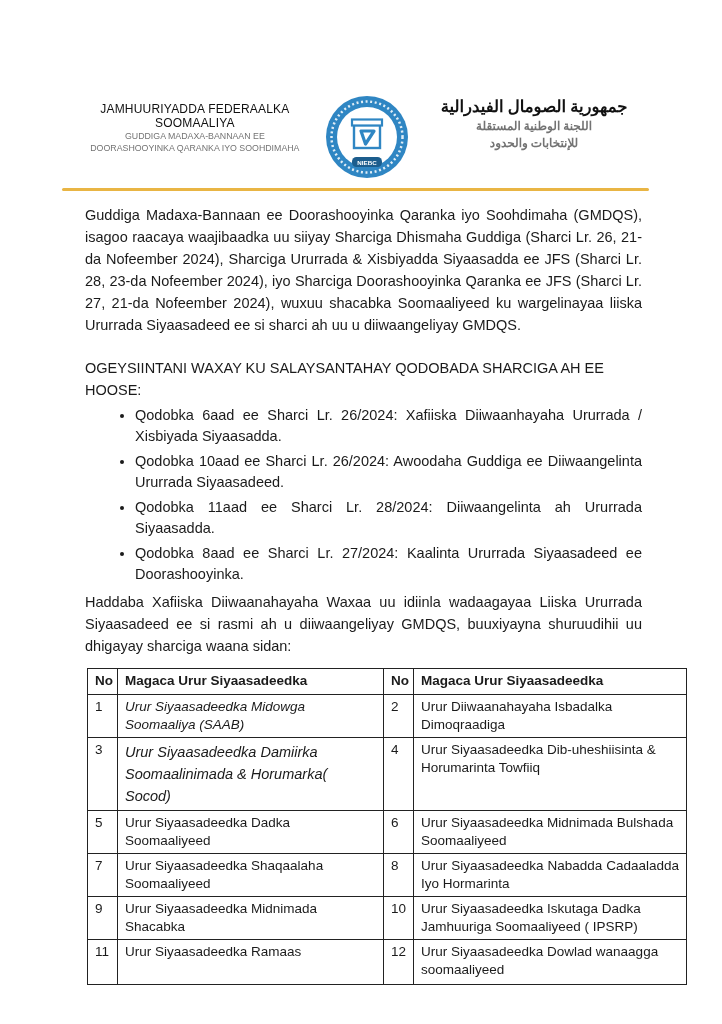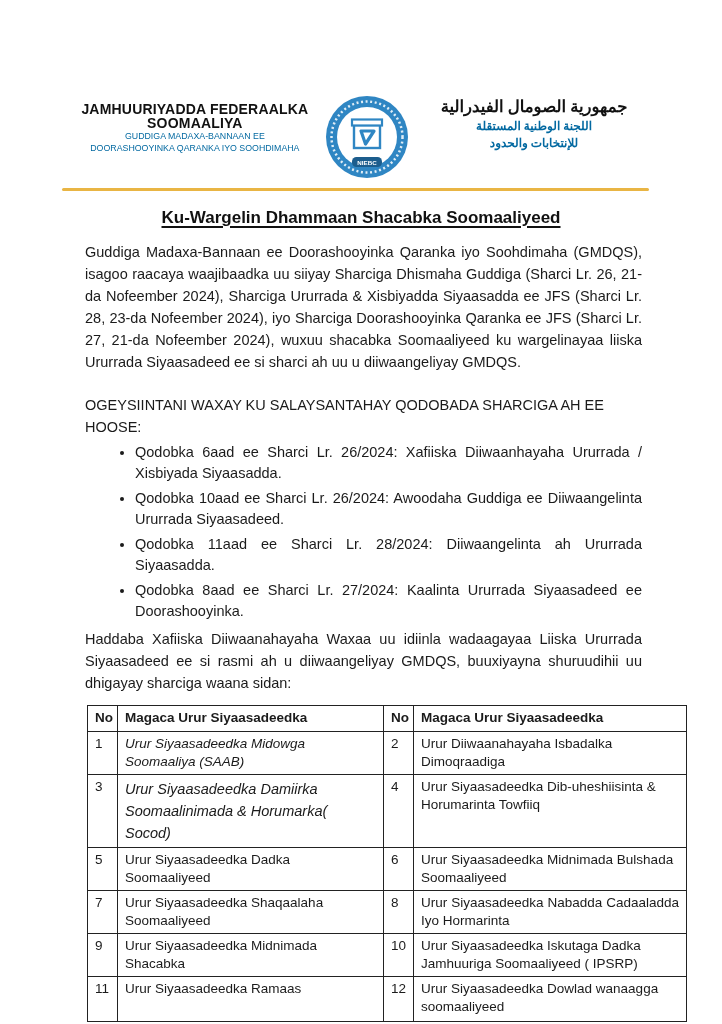--- a/index.html
+++ b/index.html
@@ -10,23 +10,23 @@
     color:#1b1b1b;
     font-family:"Liberation Sans","DejaVu Sans",sans-serif;
     overflow:hidden;
   }
   
   .letterhead{
     display:flex;justify-content:space-between;align-items:flex-start;
     margin:94px 70px 0 72px;
   }
   .lh-left{width:250px;text-align:center;padding-top:8px;}
-  .lh-title{font-size:14px;font-weight:bold;letter-spacing:.2px;line-height:14px;color:#111;}
+  .lh-title{font-size:12px;font-weight:normal;letter-spacing:.2px;line-height:14px;color:#111;}
   .lh-sub{font-size:8.8px;font-weight:normal;line-height:11px;margin-top:1px;}
-  .blue{color:#0369a1;}
+  .blue{color:#737373;}
   .lh-left .lh-sub:first-of-type{margin-top:6px;}
   .lh-logo{width:100px;display:flex;justify-content:center;}
   .lh-right{width:240px;text-align:center;direction:rtl;padding-top:2px;
             font-family:Liberation Serif, serif;}
   .ar-title{font-size:16.5px;font-weight:bold;color:#111;line-height:22px;}
   .ar-sub{font-size:12px;font-weight:bold;line-height:17px;}
   
   .lh-english{text-align:center;margin-top:8px;}
   .en-title{font-size:12.5px;font-weight:bold;letter-spacing:.3px;color:#111;}
   .en-sub{font-size:9px;font-weight:bold;letter-spacing:.2px;margin-top:2px;}
@@ -104,21 +104,20 @@
       <div class="ar-sub blue">اللجنة الوطنية المستقلة</div>
       <div class="ar-sub blue">للإنتخابات والحدود</div>
     </div>
   </header>
 
   <div class="lh-english">
   </div>
 
   <div class="gold-rule"></div>
 
-  <h1 class="doc-title">Ku-Wargelin Dhammaan Shacabka Soomaaliyeed</h1>
 
   <main class="doc-main">
     <p class="intro">Guddiga Madaxa-Bannaan ee Doorashooyinka Qaranka iyo Soohdimaha (GMDQS), isagoo raacaya waajibaadka uu siiyay Sharciga Dhismaha Guddiga (Sharci Lr. 26, 21-da Nofeember 2024), Sharciga Ururrada &amp; Xisbiyadda Siyaasadda ee JFS (Sharci Lr. 28, 23-da Nofeember 2024), iyo Sharciga Doorashooyinka Qaranka ee JFS (Sharci Lr. 27, 21-da Nofeember 2024), wuxuu shacabka Soomaaliyeed ku wargelinayaa liiska Ururrada Siyaasadeed ee si sharci ah uu u diiwaangeliyay GMDQS.</p>
 
     <p class="legal-heading">OGEYSIINTANI WAXAY KU SALAYSANTAHAY QODOBADA SHARCIGA AH EE HOOSE:</p>
 
     <ul class="bullet-list">
       <li>Qodobka 6aad ee Sharci Lr. 26/2024: Xafiiska Diiwaanhayaha Ururrada / Xisbiyada Siyaasadda.</li>
       <li>Qodobka 10aad ee Sharci Lr. 26/2024: Awoodaha Guddiga ee Diiwaangelinta Ururrada Siyaasadeed.</li>
       <li>Qodobka 11aad ee Sharci Lr. 28/2024: Diiwaangelinta ah Ururrada Siyaasadda.</li>

